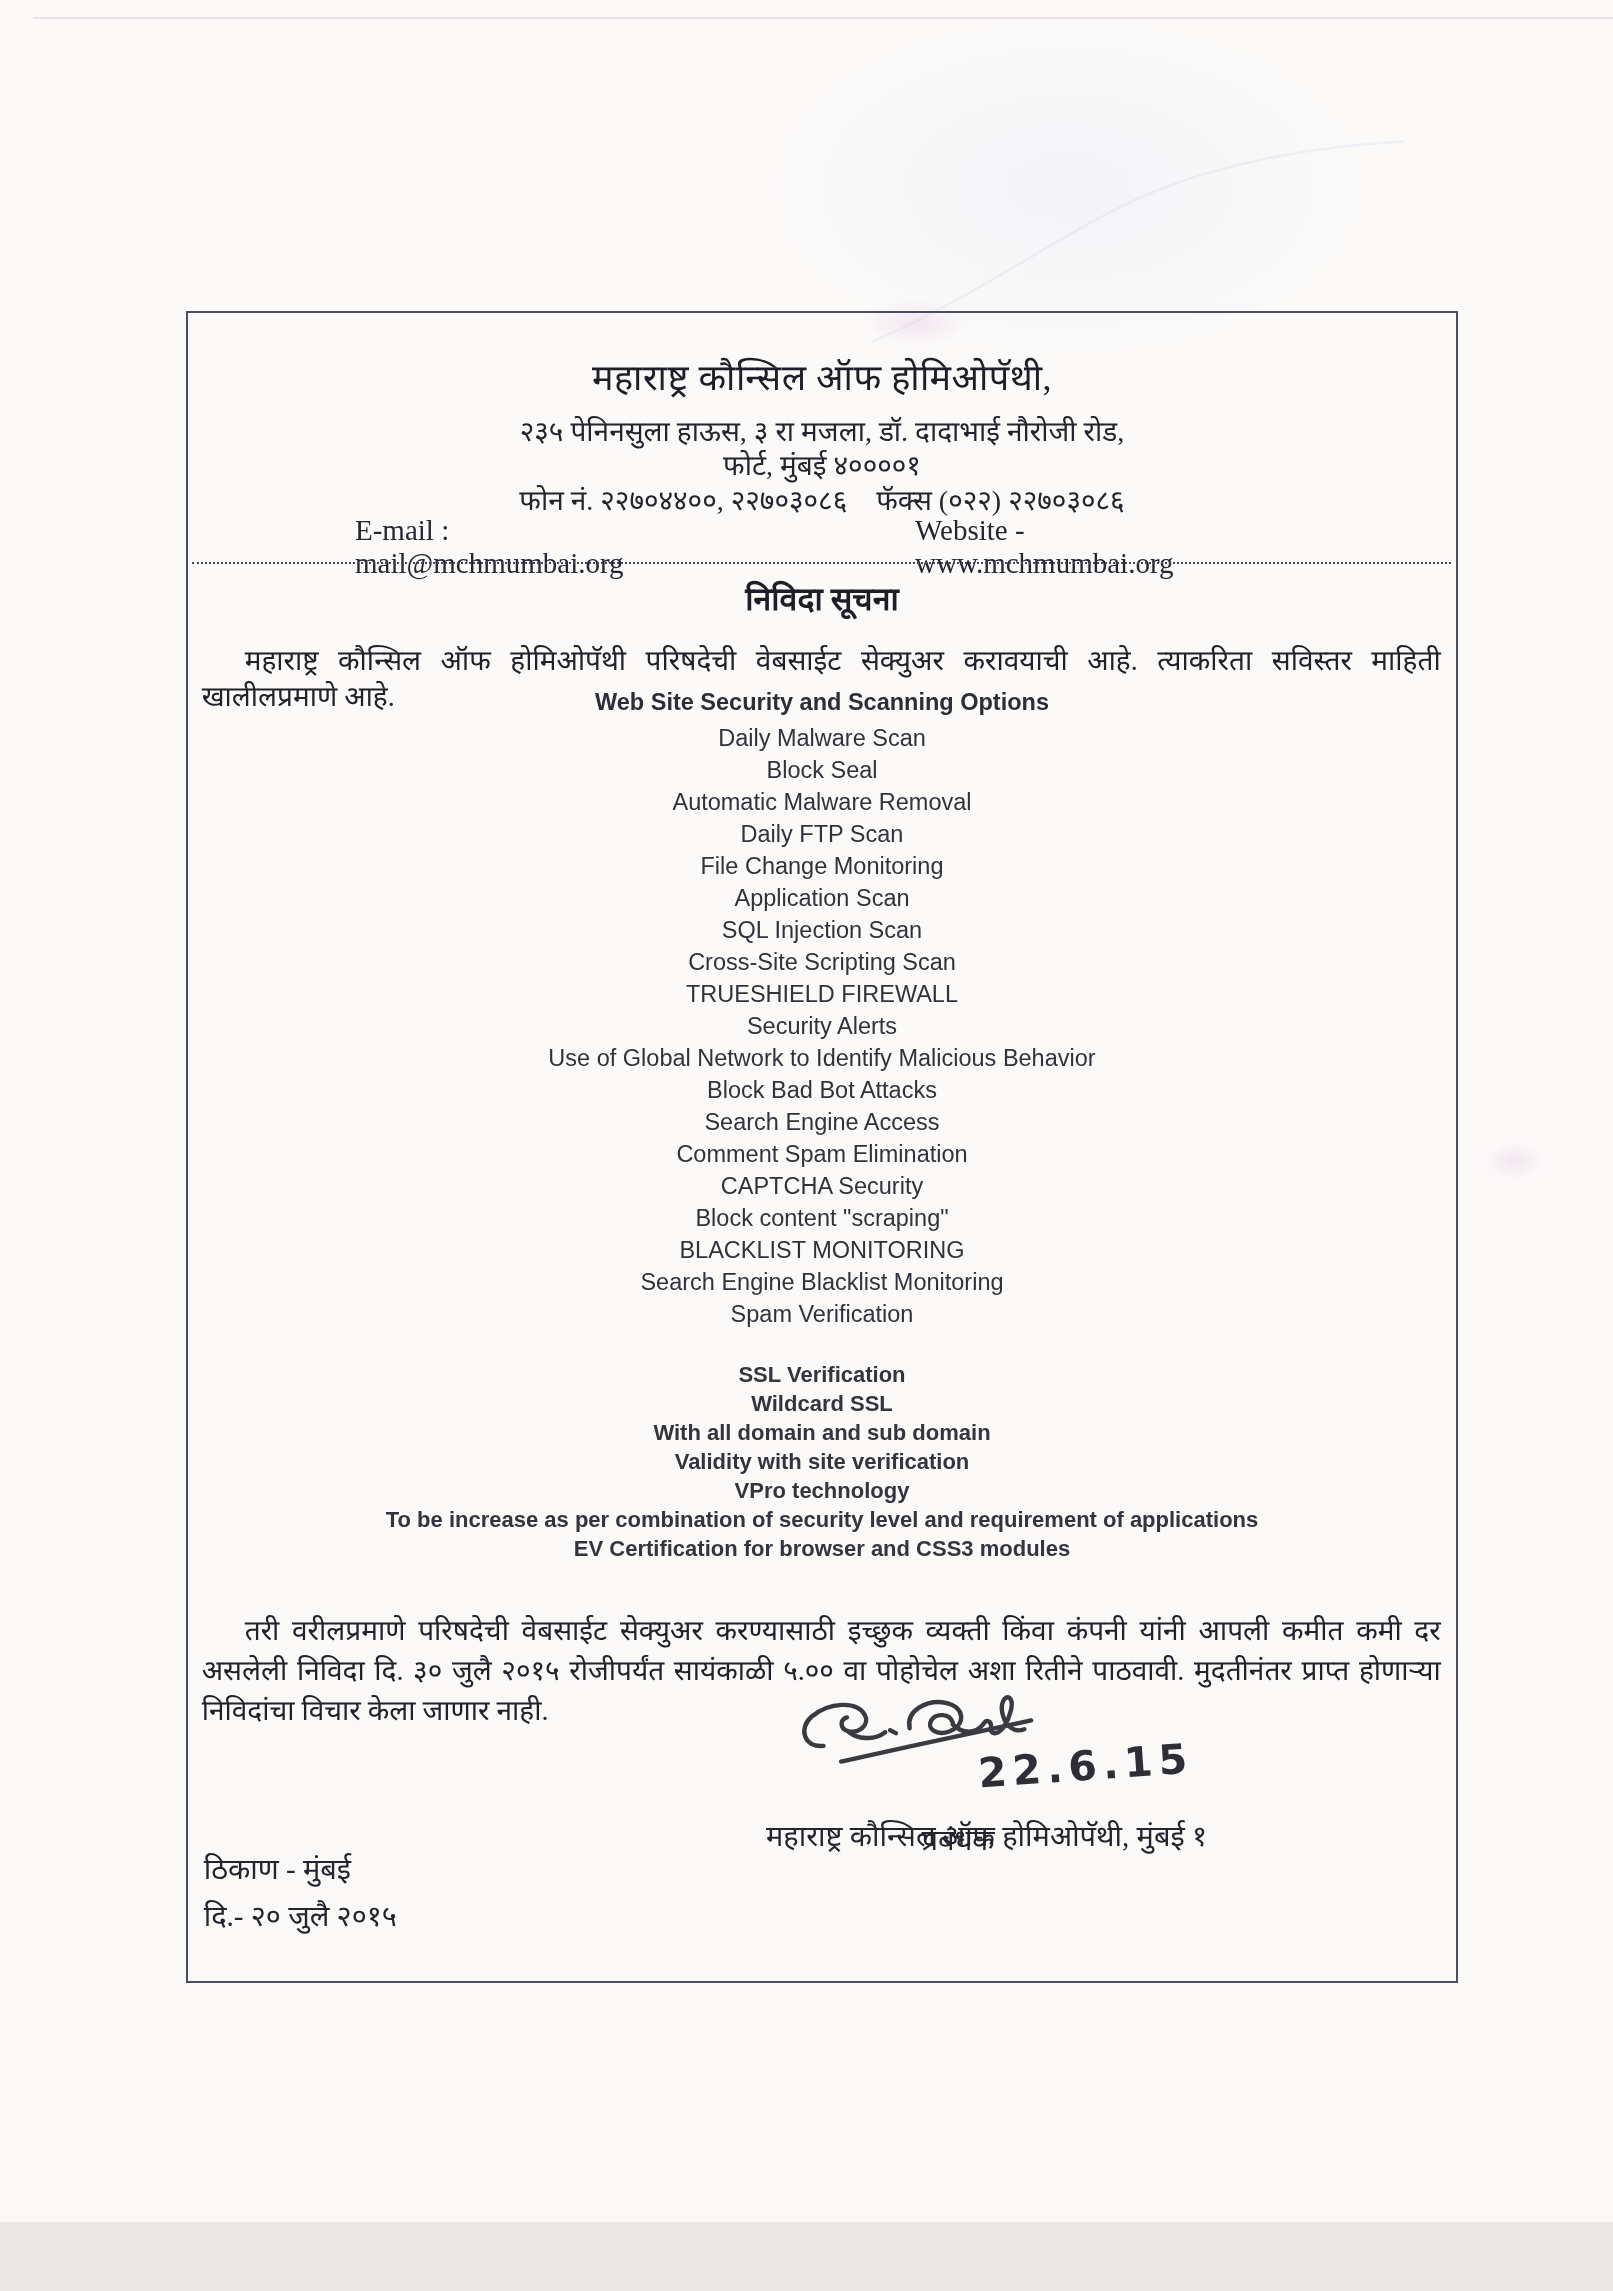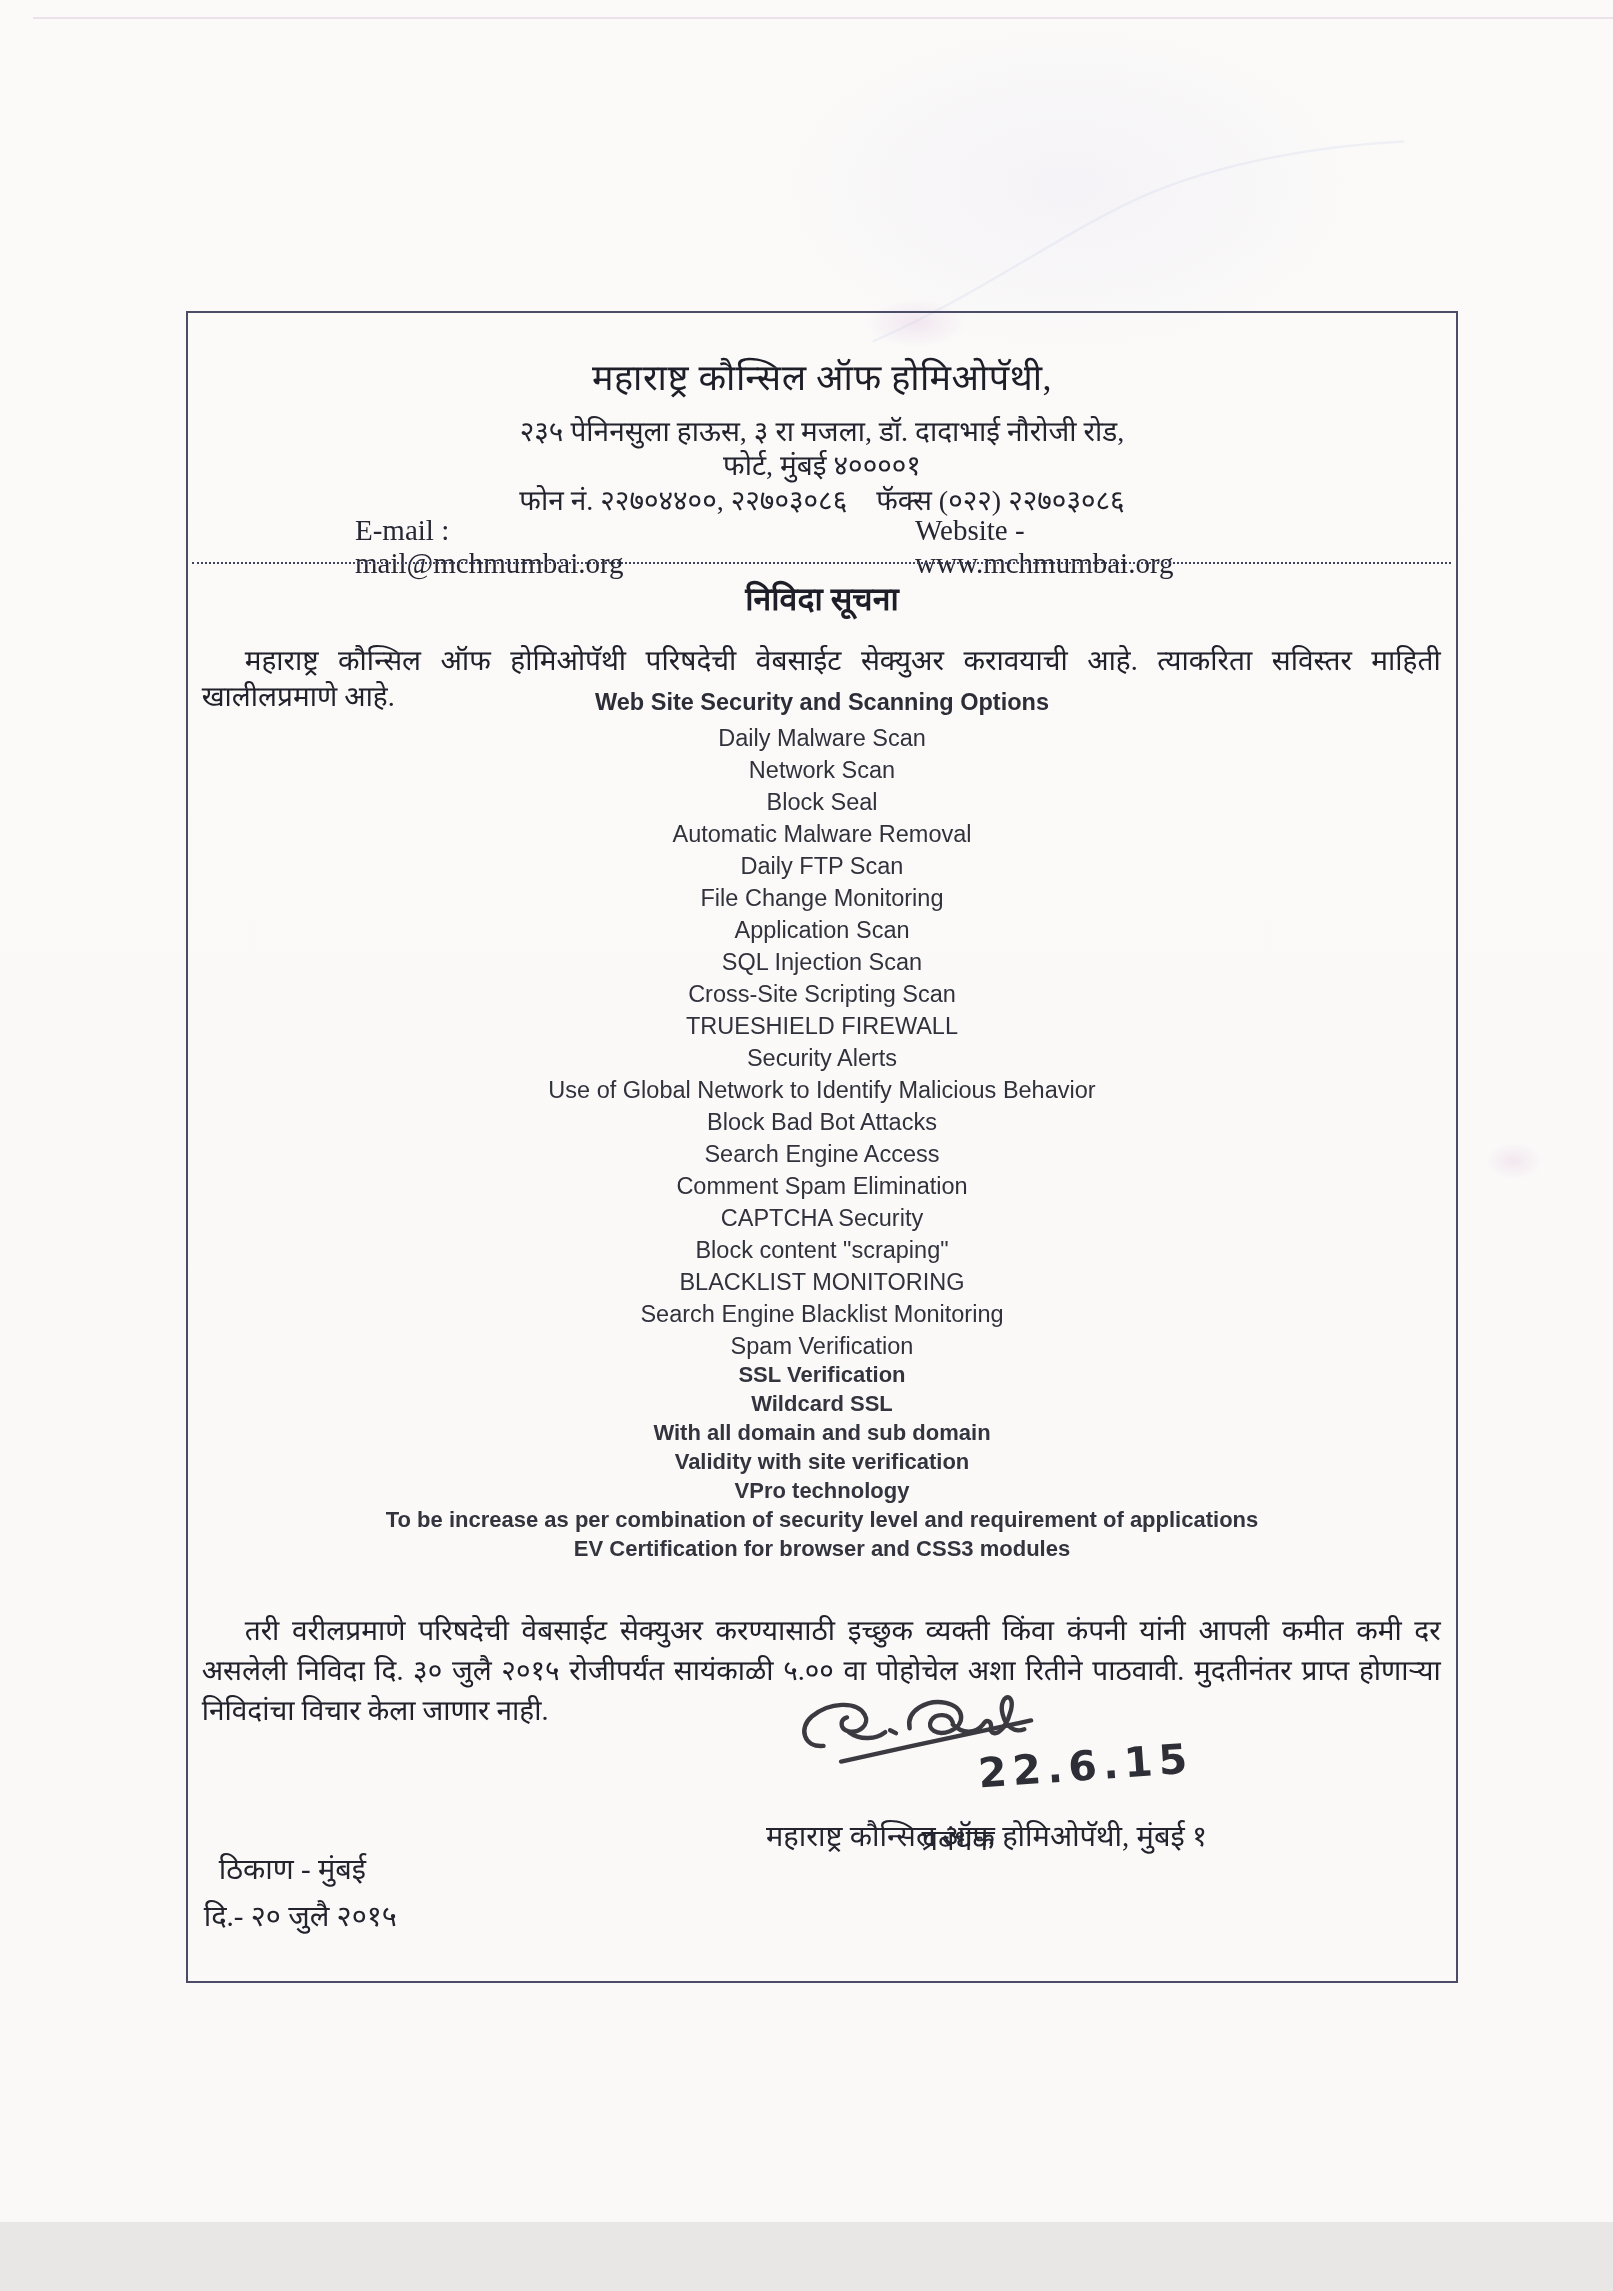--- a/index.html
+++ b/index.html
@@ -51,21 +51,21 @@
   .opt-line    { display:block; text-align:center; }
 
   .signature { left:600px; top:1380px; }
   .sig-date  {
     left:790px; top:1429px; font-size:41px; font-weight:600; color:#2e2e36;
     letter-spacing:5.9px; transform:rotate(-4deg); font-family:"DejaVu Sans",sans-serif;
   }
   .designation { left:676px; top:1466px; width:188px; text-align:center; font-size:29px;margin-top:40px; }
   .sig-org     { left:480px; top:1502px; width:637px; text-align:center; font-size:29px; }
 
-  .place-line { left:15.7px; top:1535px; font-size:29px;margin-left:15px; }
+  .place-line { left:15.7px; top:1535px; font-size:29px; }
   .date-line  { left:15.7px; top:1582px; font-size:29px; }
 </style>
 </head>
 <body>
 
 <div class="page">
 
   <div class="scan-edge"></div>
 
   <svg class="watermark" width="549" height="294" viewBox="0 0 560 300">
@@ -92,21 +92,20 @@
     <div class="abs dotted-sep"></div>
 
     <div class="abs ctr dev notice-title">निविदा सूचना</div>
 
     <p class="abs dev paragraph intro">महाराष्ट्र कौन्सिल ऑफ होमिओपॅथी परिषदेची वेबसाईट सेक्युअर करावयाची आहे.  त्याकरिता सविस्तर माहिती खालीलप्रमाणे आहे.</p>
 
     <div class="abs ctr sans opt-heading">Web Site Security and Scanning Options</div>
 
     <div class="abs ctr sans opt-groupA">
       <span class="opt-line">Daily Malware Scan</span>
-      <span class="opt-line">Network Scan</span>
       <span class="opt-line">Block Seal</span>
       <span class="opt-line">Automatic Malware Removal</span>
       <span class="opt-line">Daily FTP Scan</span>
       <span class="opt-line">File Change Monitoring</span>
       <span class="opt-line">Application Scan</span>
       <span class="opt-line">SQL Injection Scan</span>
       <span class="opt-line">Cross-Site Scripting Scan</span>
       <span class="opt-line">TRUESHIELD FIREWALL</span>
       <span class="opt-line">Security Alerts</span>
       <span class="opt-line">Use of Global Network to Identify Malicious Behavior</span>

